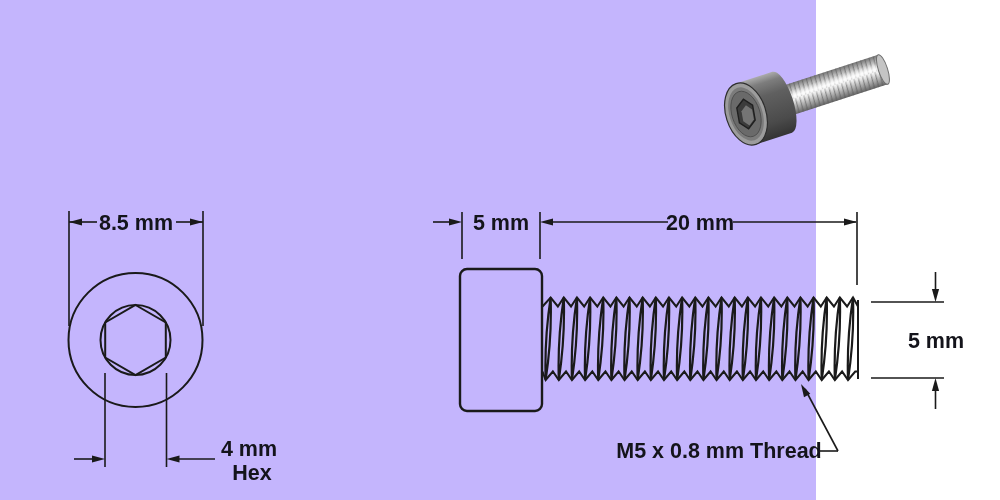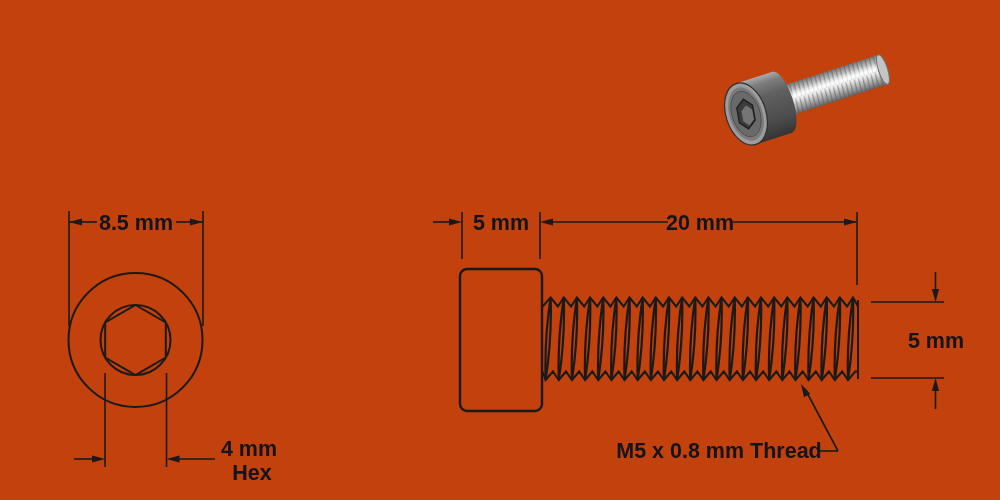--- a/index.html
+++ b/index.html
@@ -6,23 +6,23 @@
     margin: 0;
     padding: 0;
     background: #ffffff;
     width: 1000px;
     height: 500px;
     overflow: hidden;
     font-family: "Liberation Sans", sans-serif;
   }
   #canvas-wrap {
     position: relative;
-    width: 1000px;
+    width: 816px;
     height: 500px;
-    background: #c2410c;
+    background: #c4b5fd;
   }
   svg { display: block; }
   .dim-text {
     font-family: "Liberation Sans", sans-serif;
     font-weight: bold;
     font-size: 21.5px;
     fill: #14141b;
   }
   .geo { fill: none; stroke-linecap: butt; }
   .arrow { stroke: none; }

